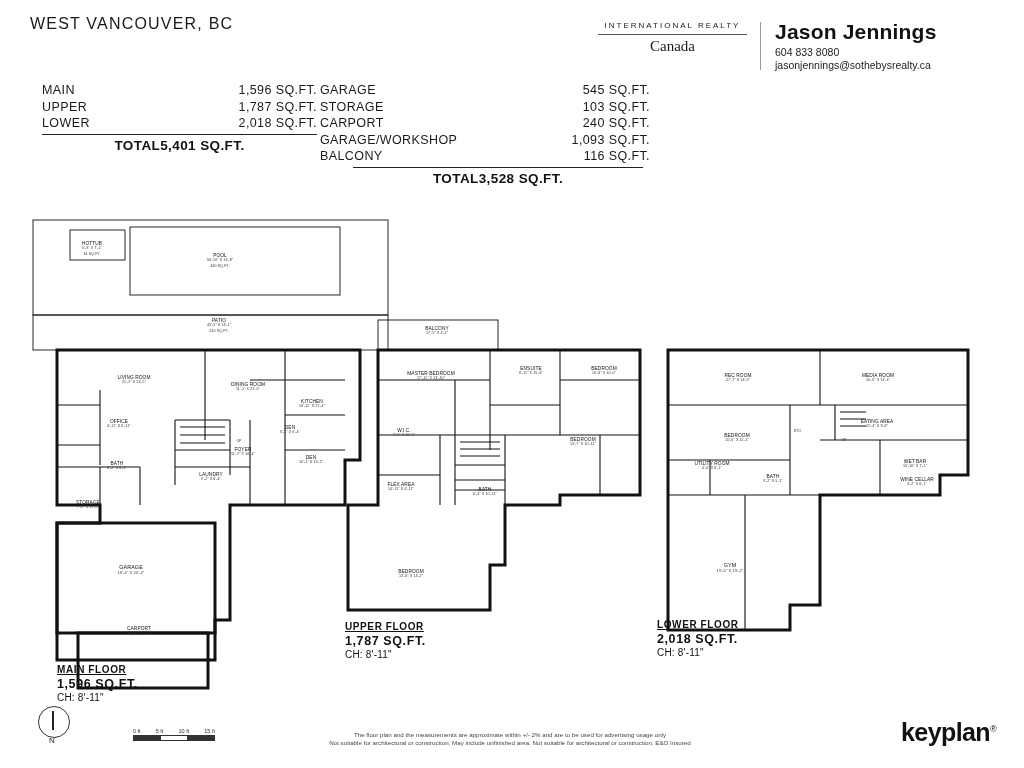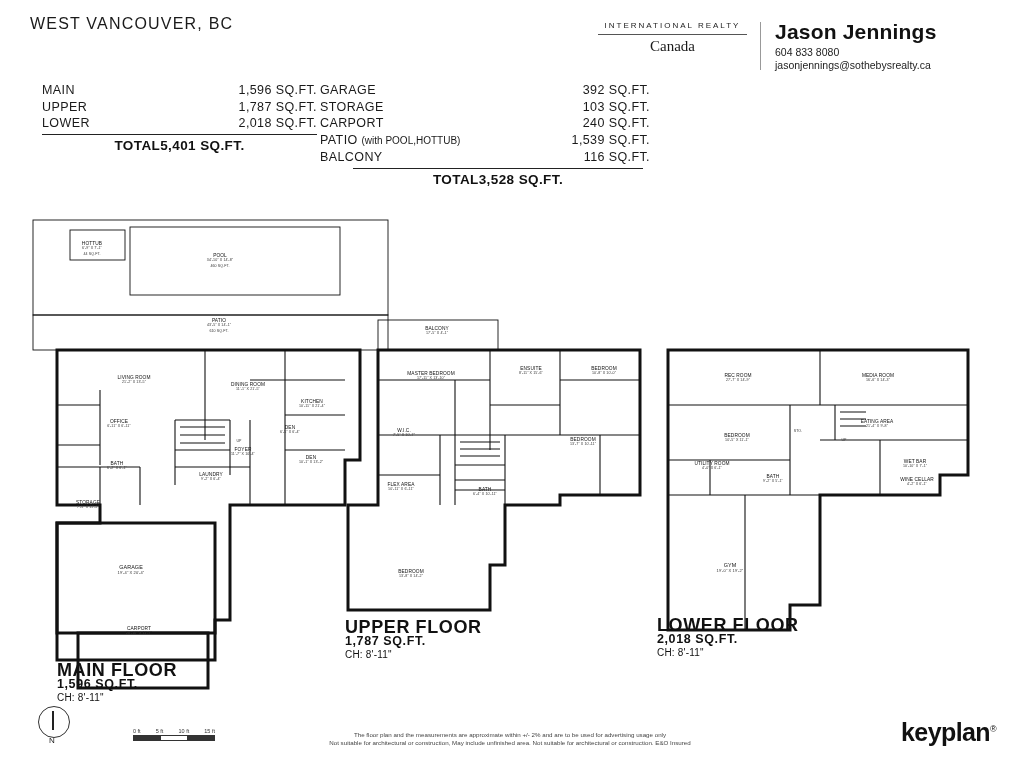--- a/index.html
+++ b/index.html
@@ -163,21 +163,21 @@
   }
 
   
   .floor-caption {
     position: absolute;
     font-size: 11.5px;
     letter-spacing: 0.6px;
     color: #111;
     line-height: 14px;
   }
-  .floor-caption .name { font-weight: bold; font-size: 18px; }
+  .floor-caption .name { font-weight: bold; font-size: 10px; text-decoration: underline; }
   .floor-caption .sq { font-weight: bold; font-size: 12.5px; }
   .floor-caption .ch { font-size: 10px; font-weight: normal; letter-spacing: 0.2px; }
 
   #caption-main  { left: 57px;  top: 663px; }
   #caption-upper { left: 345px; top: 620px; }
   #caption-lower { left: 657px; top: 618px; }
 
   
   .compass {
     position: absolute;
@@ -305,36 +305,33 @@
       <div class="rule-left"></div>
       <div class="area-total-row">
         <span class="lbl">TOTAL</span>
         <span class="val">5,401 SQ.FT.</span>
       </div>
     </div>
 
     <div class="area-col-right">
       <div class="area-row">
         <span class="lbl">GARAGE</span>
-        <span class="val">392 SQ.FT.</span>
+        <span class="val">545 SQ.FT.</span>
       </div>
       <div class="area-row">
         <span class="lbl">STORAGE</span>
         <span class="val">103 SQ.FT.</span>
       </div>
       <div class="area-row">
         <span class="lbl">CARPORT</span>
         <span class="val">240 SQ.FT.</span>
       </div>
       <div class="area-row">
-        <span class="lbl">
-          <span>PATIO</span>
-          <span class="paren">(with POOL,HOTTUB)</span>
-        </span>
-        <span class="val">1,539 SQ.FT.</span>
+        <span class="lbl">GARAGE/WORKSHOP</span>
+        <span class="val">1,093 SQ.FT.</span>
       </div>
       <div class="area-row">
         <span class="lbl">BALCONY</span>
         <span class="val">116 SQ.FT.</span>
       </div>
       <div class="rule-right"></div>
       <div class="area-total-row right-total">
         <span class="lbl">TOTAL</span>
         <span class="val">3,528 SQ.FT.</span>
       </div>

